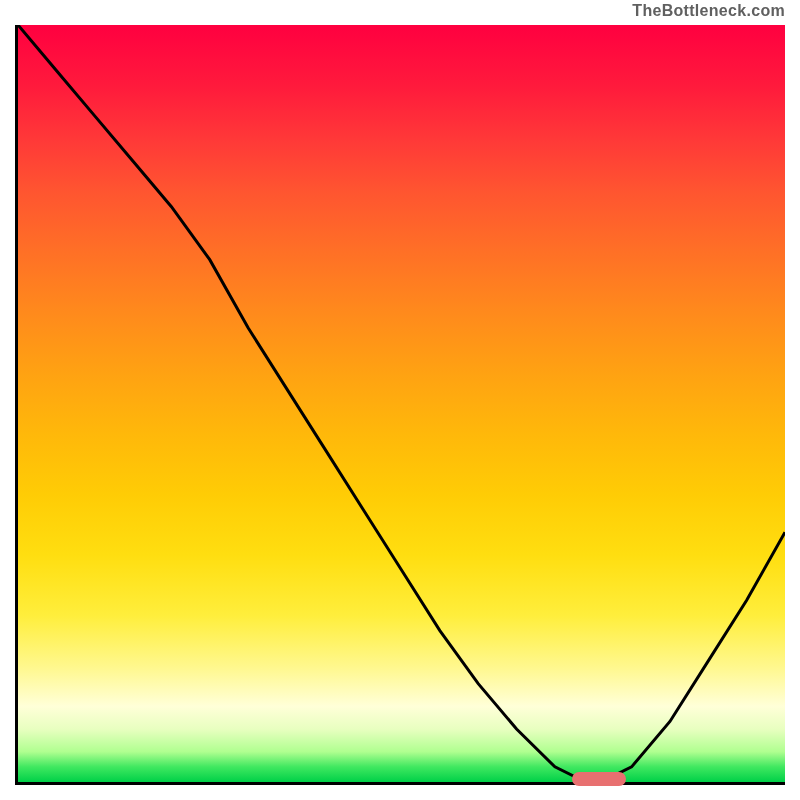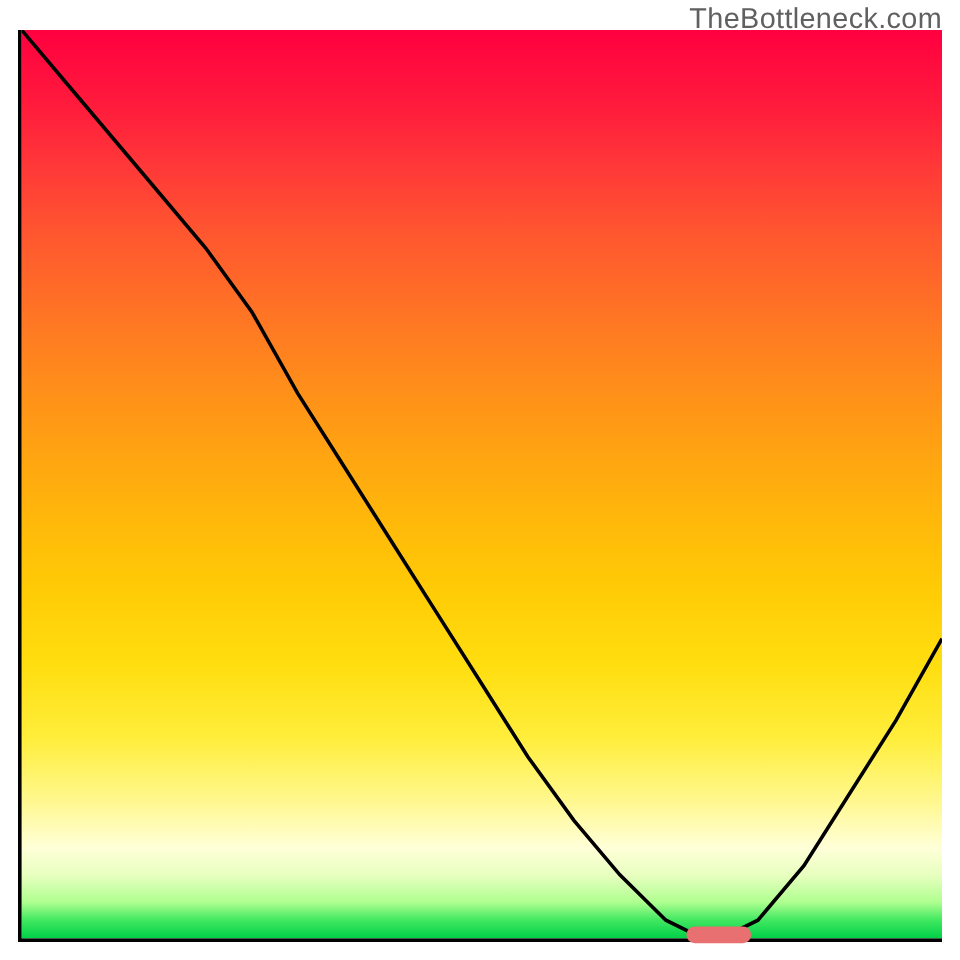--- a/index.html
+++ b/index.html
@@ -36,22 +36,22 @@
       #00d048 100%
     );
     border-left: 3px solid #000;
     border-bottom: 3px solid #000;
   }
   .watermark {
     position: absolute;
     top: 2px;
     right: 15px;
     font-family: Arial, sans-serif;
-    font-size: 24px;
-    font-weight: normal;
+    font-size: 16px;
+    font-weight: bold;
     color: #606060;
     letter-spacing: 0.3px;
   }
   svg.curve {
     position: absolute;
     left: 0;
     top: 0;
     width: 100%;
     height: 100%;
     pointer-events: none;

